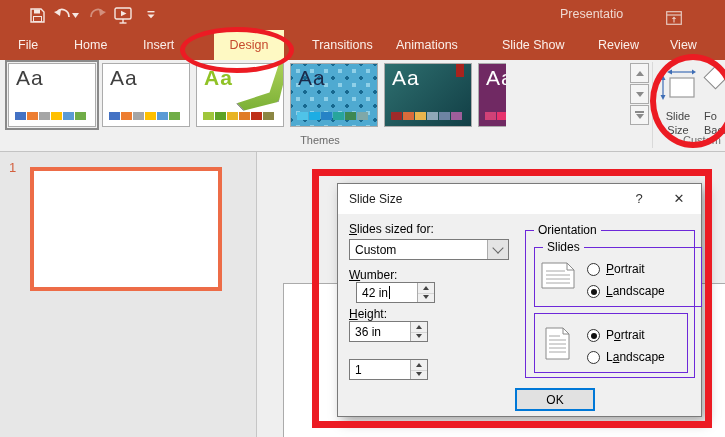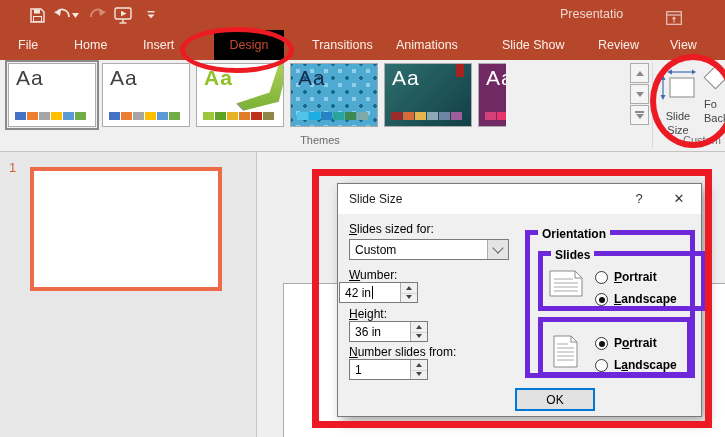--- a/index.html
+++ b/index.html
@@ -7,21 +7,21 @@
        font-family:"Liberation Sans",sans-serif;background:#F0F0F0;}
   .abs{position:absolute;}
   
   .titlebar{left:0;top:0;width:725px;height:30px;background:#B7472A;}
   .qat-btn{top:4px;width:22px;height:22px;display:flex;align-items:center;justify-content:center;}
   .app-title{left:560px;top:7px;font-size:12.5px;color:#EFD8D0;}
   .ribbon-opts{right:40px;top:7px;}
   
   .tabrow{left:0;top:30px;width:725px;height:30px;background:#B7472A;}
   .tab{position:absolute;top:0;height:30px;line-height:30px;font-size:12.5px;color:#FBEFEA;padding:0 4px;cursor:default;}
-  .tab.sel{background:#000000;color:#C64A2E;text-align:center;}
+  .tab.sel{background:#fef9c3;color:#C64A2E;text-align:center;}
   
   .ribbon{left:0;top:60px;width:725px;height:92px;background:#F0F0F0;border-bottom:1px solid #C3C3C3;box-sizing:border-box;}
   .themes-clip{position:absolute;left:0;top:0;width:506px;height:72px;overflow:hidden;}
   .theme{position:absolute;top:3px;width:86px;height:62px;background:#fff;border:1px solid #ACACAC;overflow:hidden;}
   .theme.sel{outline:2px solid #8A8A8A;outline-offset:1px;}
   .theme .aa{position:absolute;left:7px;top:2px;font-size:21px;color:#3F3F3F;letter-spacing:1px;}
   .theme .swatches{position:absolute;left:6px;bottom:6px;display:flex;gap:1px;}
   .theme .swatches .sw{display:inline-block;width:11px;height:8px;}
   .t-facet .chev{position:absolute;right:0;top:0;width:28px;height:100%;
       background:linear-gradient(135deg,#AFD35A,#6FA82E);
@@ -70,21 +70,21 @@
   .chev{width:7px;height:7px;border-right:1.5px solid #666;border-bottom:1.5px solid #666;transform:rotate(45deg);margin-top:-4px;}
   .spinfield{position:absolute;width:79px;height:21px;background:#fff;border:1px solid #7A7A7A;box-sizing:border-box;}
   .spinfield .val{position:absolute;left:5px;top:3px;font-size:12px;}
   .caret{display:inline-block;width:1px;height:13px;background:#000;vertical-align:-2px;margin-left:1px;}
   .spinner{position:absolute;right:0;top:0;width:16px;height:100%;border-left:1px solid #ACACAC;background:#F0F0F0;}
   .spinner .half{position:absolute;left:0;width:100%;height:50%;display:flex;align-items:center;justify-content:center;}
   .spinner .half.up{top:0;border-bottom:1px solid #D5D5D5;}
   .spinner .half.dn{bottom:0;}
   .s-tri-up{width:0;height:0;border-left:3px solid transparent;border-right:3px solid transparent;border-bottom:4px solid #444;}
   .s-tri-dn{width:0;height:0;border-left:3px solid transparent;border-right:3px solid transparent;border-top:4px solid #444;}
-  .gbox{position:absolute;border:5px solid #6d28d9;box-sizing:border-box;font-weight:bold;}
+  .gbox{position:absolute;border:1px solid #6d28d9;box-sizing:border-box;}
   .gbox .legend{position:absolute;top:-8px;left:8px;background:#F0F0F0;padding:0 4px;font-size:12px;color:#000;white-space:nowrap;}
   .radio{position:absolute;width:13px;height:13px;border:1px solid #333;border-radius:50%;background:#fff;box-sizing:border-box;}
   .radio.on::after{content:"";position:absolute;left:2.5px;top:2.5px;width:6px;height:6px;border-radius:50%;background:#111;}
   .btn{position:absolute;height:23px;background:#E1E1E1;border:1px solid #ADADAD;box-sizing:border-box;
       font-size:12px;color:#000;display:flex;align-items:center;justify-content:center;}
   .btn.default{border:2px solid #0078D7;}
   
   .anno{position:absolute;pointer-events:none;z-index:50;}
   .anno-ellipse{border:5px solid #EC1B23;border-radius:50%;}
   .anno-rect{border:7px solid #EC1B23;}
@@ -266,21 +266,21 @@
       <line x1="3" y1="9" x2="3" y2="28" stroke="#3E6DB5" stroke-width="1.2"></line>
       <polygon points="3,6 0.5,11 5.5,11" fill="#3E6DB5"></polygon>
         <polygon points="3,31 0.5,26 5.5,26" fill="#3E6DB5"></polygon>
     </svg>
     <span class="cap" style="margin-top:8px">Slide</span>
     <span class="cap">Size</span>
   </div>
 
   <div class="fb-icon"></div>
   <div class="bigbtn" style="left:704px;width:40px;align-items:flex-start">
-    <span class="cap" style="margin-top:28px">Fo</span>
+    <span class="cap" style="margin-top:40px">Fo</span>
     <span class="cap">Back</span>
   </div>
   <span class="grp-label" style="left:683px;width:60px;text-align:left">Custom</span>
 </div>
 
 <div class="abs content">
   <div class="panel">
     <span class="slide-num">1</span>
     <div class="thumb"></div>
   </div>
@@ -296,21 +296,21 @@
 
   <span class="lbl" style="left:11px;top:38px"><span></span><span class="u">S</span><span>lides sized for:</span></span>
   <div class="combo">
     <span class="val">Custom</span>
     <span class="drop">
         <span class="chev"></span>
       </span>
   </div>
 
   <span class="lbl" style="left:11px;top:84px"><span></span><span class="u">W</span><span>umber:</span></span>
-  <div class="spinfield" style="left:1px;top:98px">
+  <div class="spinfield" style="left:18px;top:98px">
     <span class="val"><span>42 in</span><span class="caret"></span></span>
     <span class="spinner">
       <span class="half up">
           <span class="s-tri-up"></span>
         </span>
       <span class="half dn">
           <span class="s-tri-dn"></span>
         </span>
     </span>
   </div>
@@ -321,21 +321,20 @@
     <span class="spinner">
       <span class="half up">
           <span class="s-tri-up"></span>
         </span>
       <span class="half dn">
           <span class="s-tri-dn"></span>
         </span>
     </span>
   </div>
 
-  <span class="lbl" style="left:11px;top:161px"><span></span><span class="u">N</span><span>umber slides from:</span></span>
   <div class="spinfield" style="left:11px;top:175px">
     <span class="val">1</span>
     <span class="spinner">
       <span class="half up">
           <span class="s-tri-up"></span>
         </span>
       <span class="half dn">
           <span class="s-tri-dn"></span>
         </span>
     </span>

